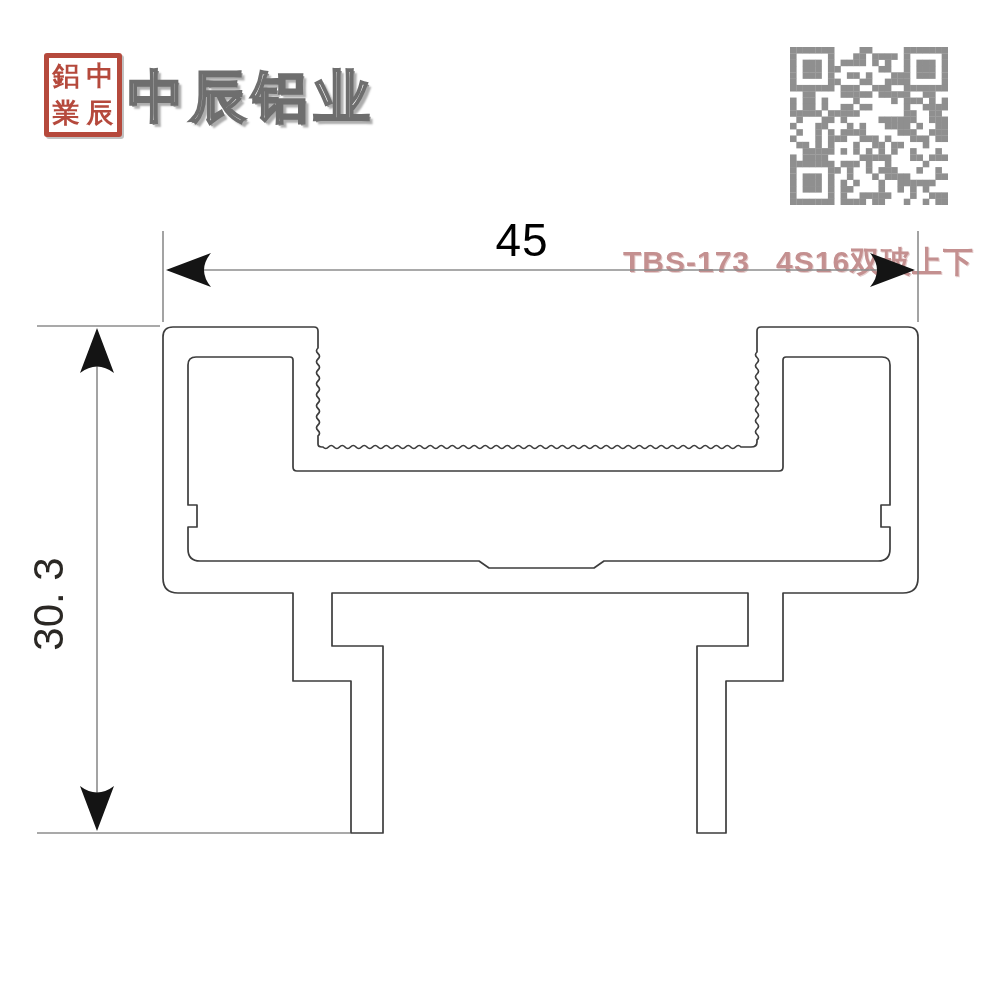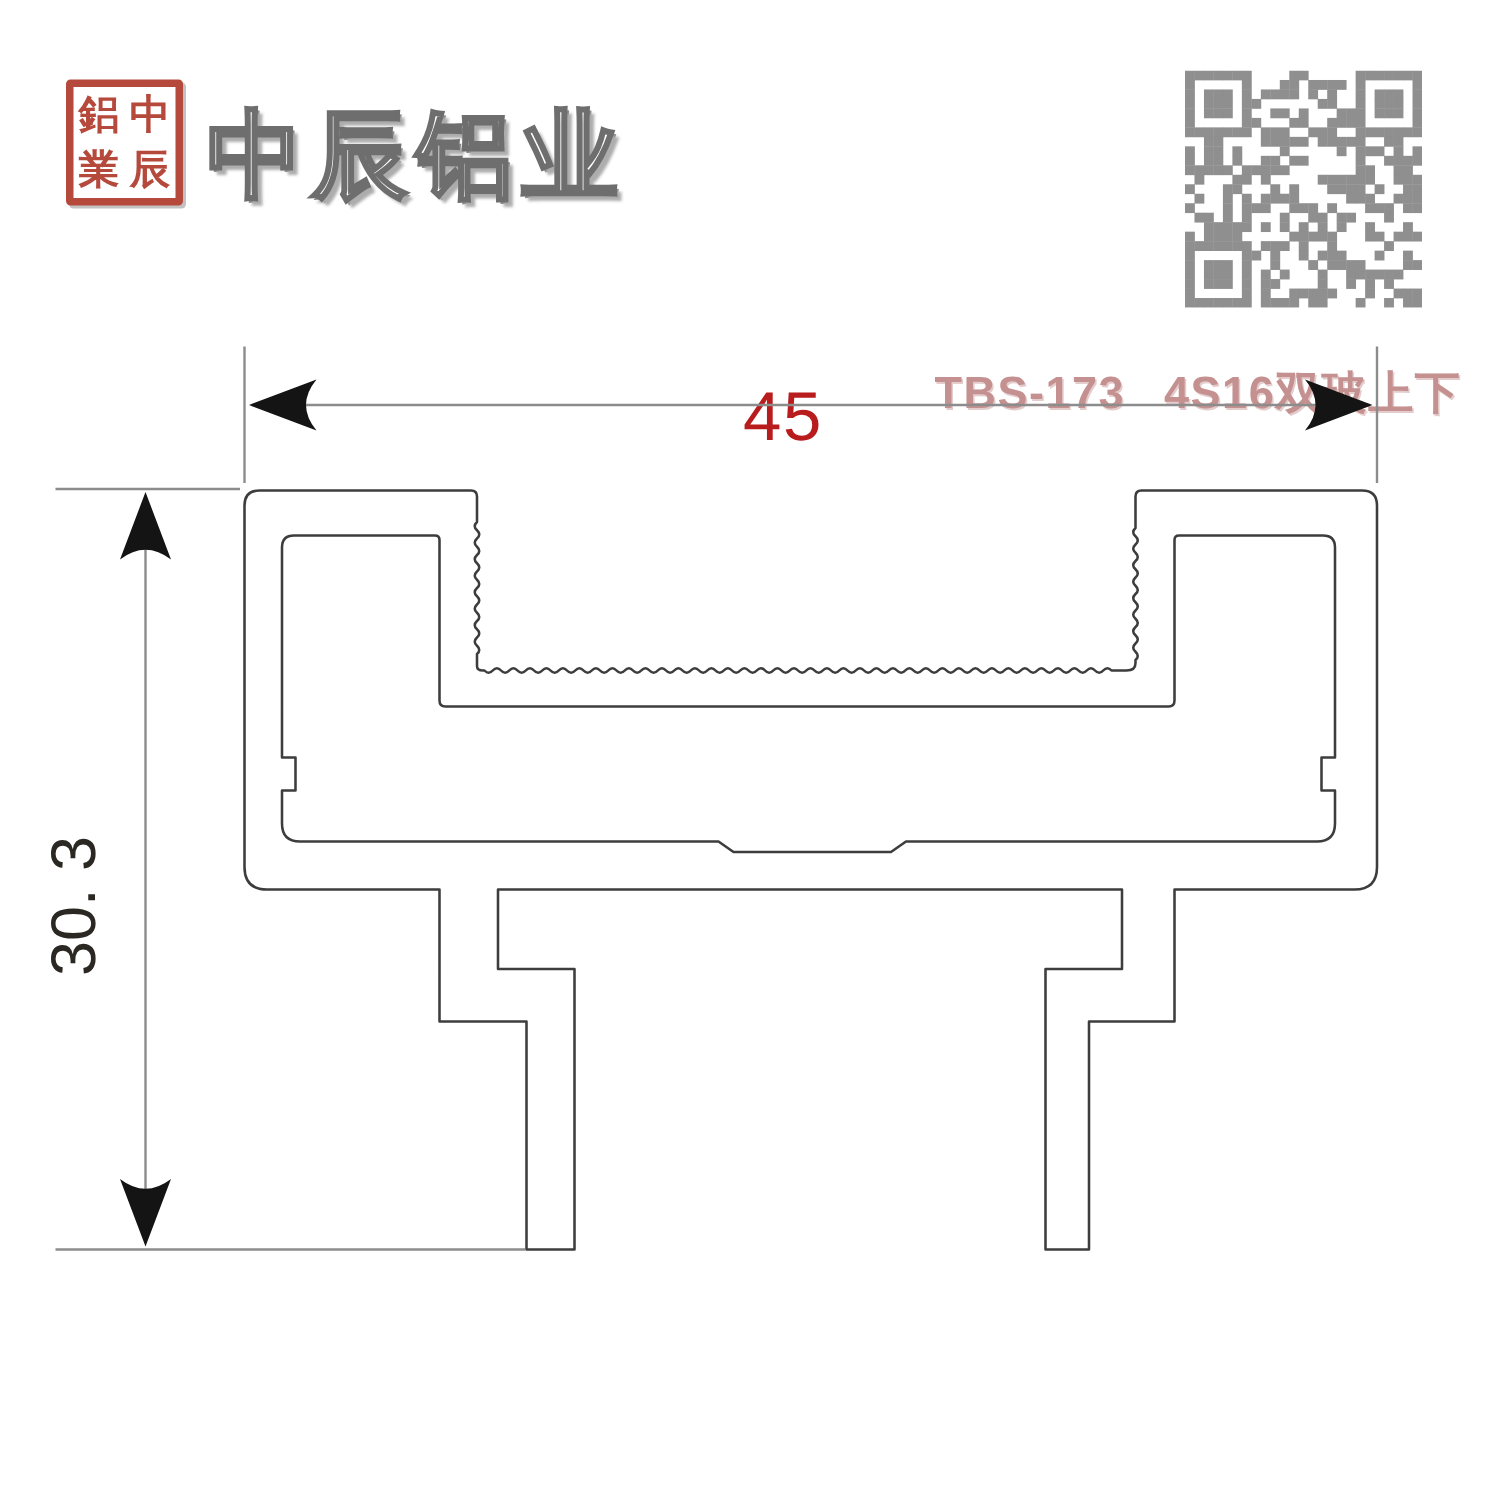--- a/index.html
+++ b/index.html
@@ -6,34 +6,34 @@
   #stage{position:relative;width:1000px;height:1000px;background:#ffffff;overflow:hidden;
          font-family:"Liberation Sans", sans-serif;}
   
   #seal{position:absolute;left:44px;top:53px;width:78px;height:84px;
         border:5px solid #b5493c;border-radius:3px;box-sizing:border-box;
         box-shadow:2px 2px 0 #c2c2c2;background:#fff;
         display:grid;grid-template-columns:1fr 1fr;grid-template-rows:1fr 1fr;}
   #seal span{display:flex;align-items:center;justify-content:center;
         font-family:"Liberation Serif", serif;font-weight:bold;font-size:27px;
         color:#b5493c;line-height:1;}
-  #brand-title{position:absolute;left:138px;top:60px;font-size:64px;font-weight:bold;
+  #brand-title{position:absolute;left:128px;top:60px;font-size:56px;font-weight:bold;
         letter-spacing:6px;color:#ffffff;
         -webkit-text-stroke:2px #6e6e6e;
         text-shadow:4px 4px 2px #adadad, 2px 2px 0 #8a8a8a;
         font-family:"Liberation Sans", sans-serif;white-space:nowrap;}
   #qr{position:absolute;left:790px;top:47px;width:158px;height:158px;}
   
   #model-label{position:absolute;left:623px;top:228px;font-size:30px;letter-spacing:1px;
         color:#c49090;white-space:nowrap;font-weight:bold;
         text-shadow:1px 1px 0 #e4cccc;margin-top:14px;}
   #model-label .gap{display:inline-block;width:26px;}
   
   #dim-width-text{position:absolute;left:472px;top:213px;width:100px;text-align:center;
-        font-size:46px;color:#b91c1c;letter-spacing:1px;margin-top:37px;}
+        font-size:46px;color:#000000;letter-spacing:1px;}
   #dim-height-text{position:absolute;left:-31px;top:580px;width:160px;text-align:center;
         font-size:42px;color:#2b2824;transform:rotate(-90deg);transform-origin:center;
         white-space:nowrap;}
   
   #drawing{position:absolute;left:0;top:0;width:1000px;height:1000px;}
 </style>
 </head>
 <body>
 
 <div id="stage">

